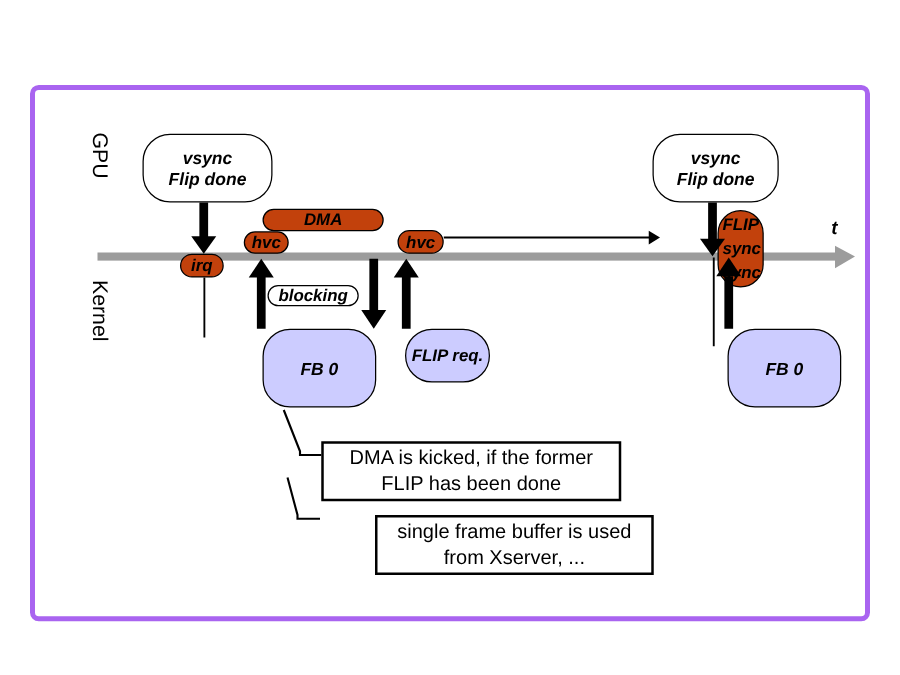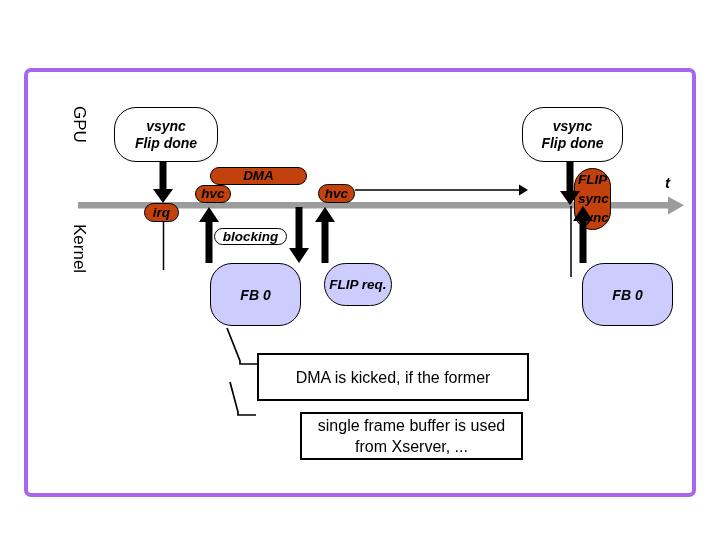--- a/index.html
+++ b/index.html
@@ -90,22 +90,23 @@
 </div>
 
 <div class="bx white-bx small-bx" style="left:214px; top:228px; width:73px; height:17px; border-width:1.2px;">blocking</div>
 
 <div class="bx lav-bx" style="left:210px; top:263px; width:91px; height:63px; font-size:14px;">FB 0</div>
 
 <div class="bx lav-bx" style="left:324px; top:263px; width:68px; height:43px; font-size:13.5px;">FLIP req.</div>
 
 <div class="bx lav-bx" style="left:582px; top:263px; width:91px; height:63px; font-size:14px;">FB 0</div>
 
-<div class="callout" style="left:257px; top:353px; width:272px; height:48px;">
+<div class="callout" style="left:257px; top:353px; width:240px; height:48px;">
   <div>DMA is kicked, if the former</div>
+  <div>FLIP has been done</div>
 </div>
 
 <div class="callout" style="left:257px; top:412px; width:223px; height:48px;margin-left:43px;">
   <div>single frame buffer is used</div>
   <div>from Xserver, ...</div>
 </div>
 
 <svg class="layer" width="720" height="540">
 
   <g>

